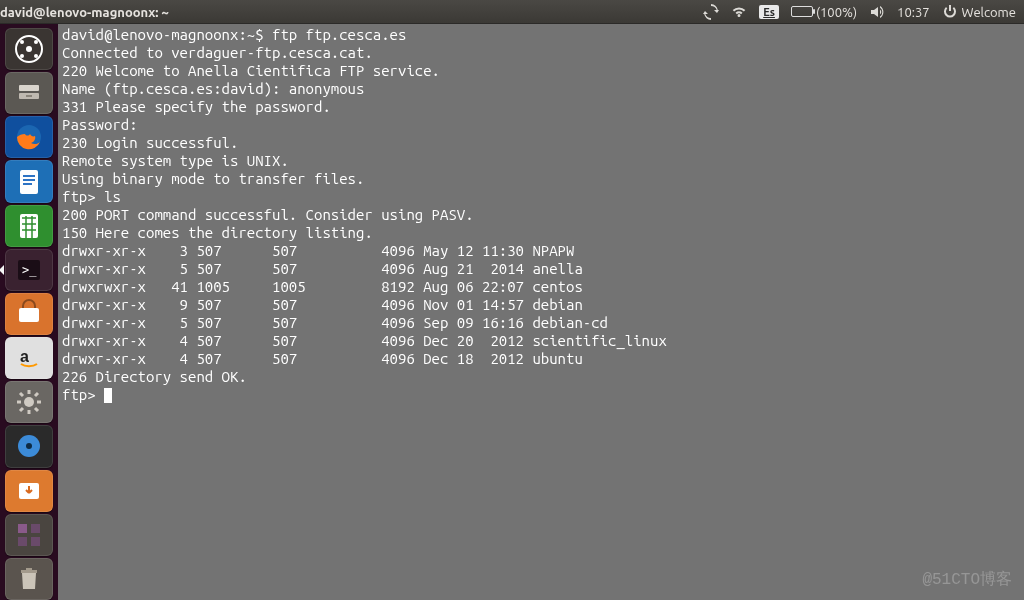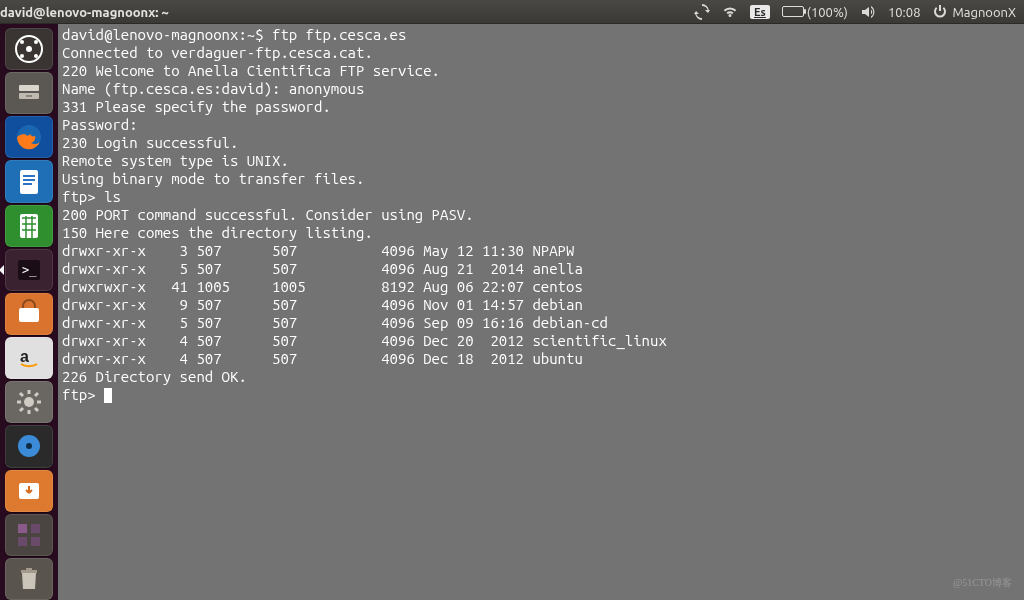--- a/index.html
+++ b/index.html
@@ -65,21 +65,21 @@
     padding:2px 4px;
     overflow:hidden;
   }
   .prompt-user{color:#ffffff;}
   .cursor{
     display:inline-block;width:8px;height:15px;background:#ffffff;vertical-align:text-bottom;
   }
   
   .watermark{
     position:absolute; right:12px; bottom:10px;
-    color:rgba(255,255,255,0.25); font-size:10px; font-family:Liberation Serif, serif;
+    color:rgba(255,255,255,0.25); font-size:16px; font-family:Liberation Mono, monospace;
   }
 </style>
 </head>
 <body>
 
 <div class="top-panel">
   <span class="title-text">david@lenovo-magnoonx: ~</span>
   <span class="panel-spacer"></span>
   <div class="indicators">
     <span class="ind">
@@ -98,27 +98,27 @@
     <span class="ind battery">
       <span class="battery-body"><span class="battery-fill"></span></span>
       <span>(100%)</span>
     </span>
     <span class="ind">
       <svg viewBox="0 0 16 16">
           <path fill="#dcdad6" d="M2 6v4h3l4 3V3L5 6zM11 5.5a3.5 3.5 0 0 1 0 5v-5zm0-2a5.5 5.5 0 0 1 0 9v1.5a7 7 0 0 0 0-12z"></path>
         </svg>
     </span>
     <span class="ind">
-      <span>10:08</span>
+      <span>10:37</span>
     </span>
     <span class="ind">
       <svg viewBox="0 0 16 16">
           <path fill="#dcdad6" d="M8 1 7 1v6h2V1zM4 3a6 6 0 1 0 8 0l-1.3 1.5a4 4 0 1 1-5.4 0z"></path>
         </svg>
-      <span>MagnoonX</span>
+      <span>Welcome</span>
     </span>
   </div>
 </div>
 
 <div class="launcher" id="launcher">
     <div class="tile" style="background: rgb(58, 53, 50);">
       <svg viewBox="0 0 32 32">
         <circle cx="16" cy="16" r="13" fill="none" stroke="#fff" stroke-width="2"></circle>
         <circle cx="16" cy="16" r="3" fill="#fff"></circle>
         <circle cx="9" cy="9" r="2" fill="#fff"></circle>

